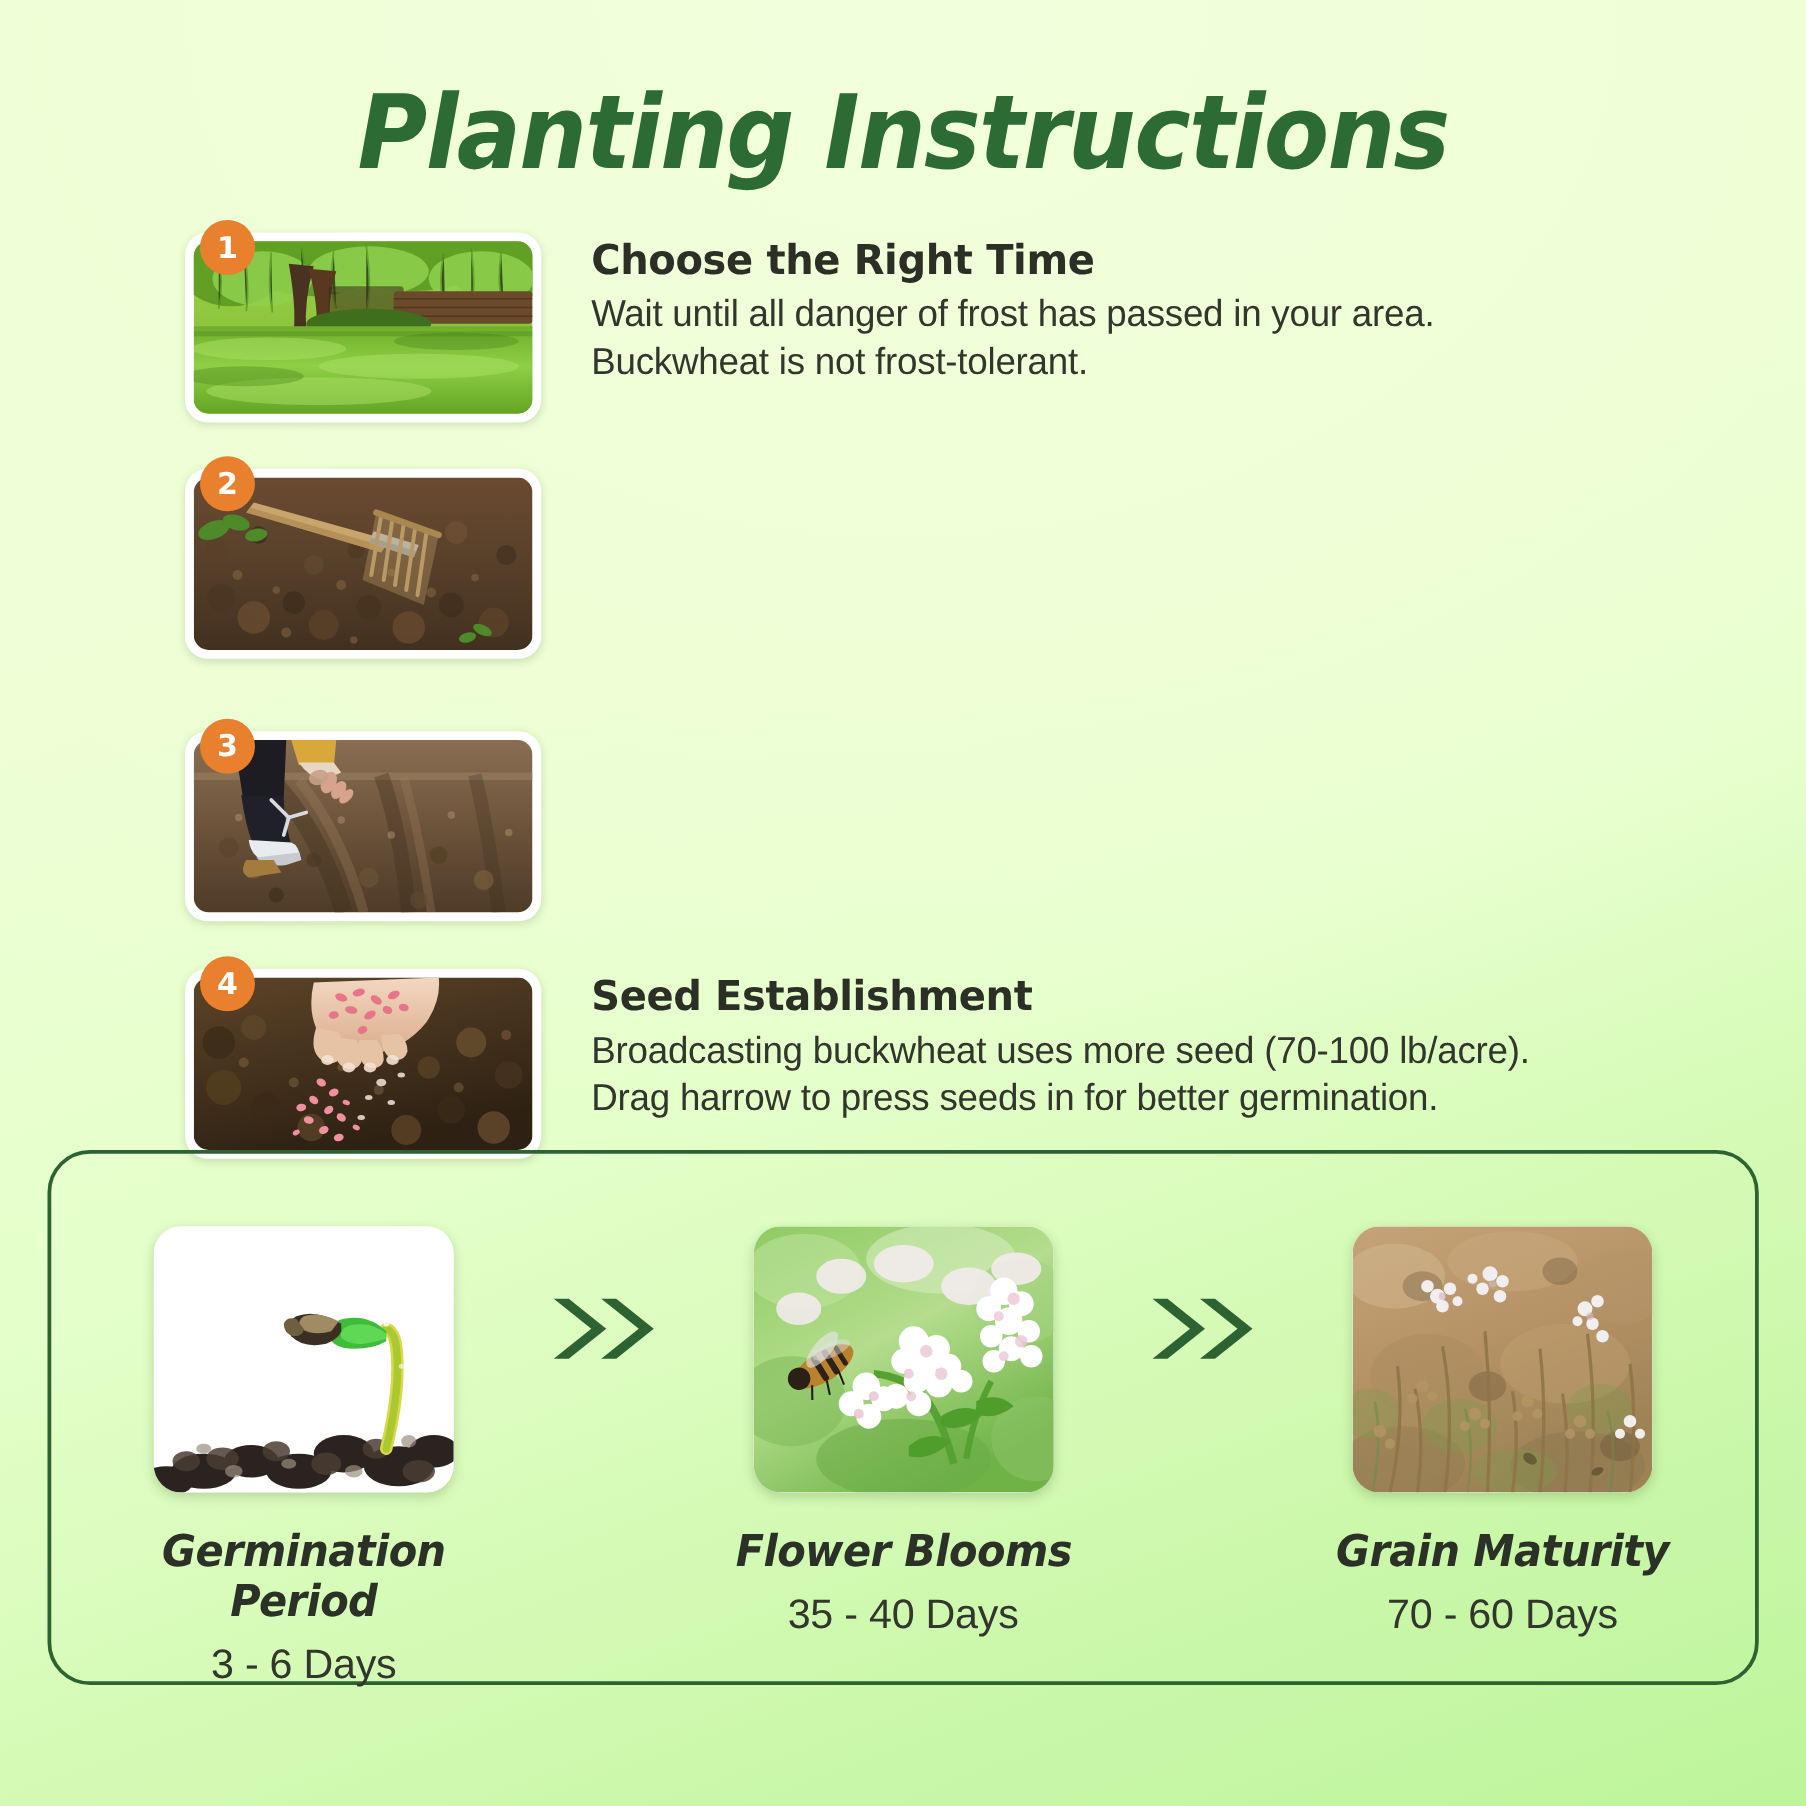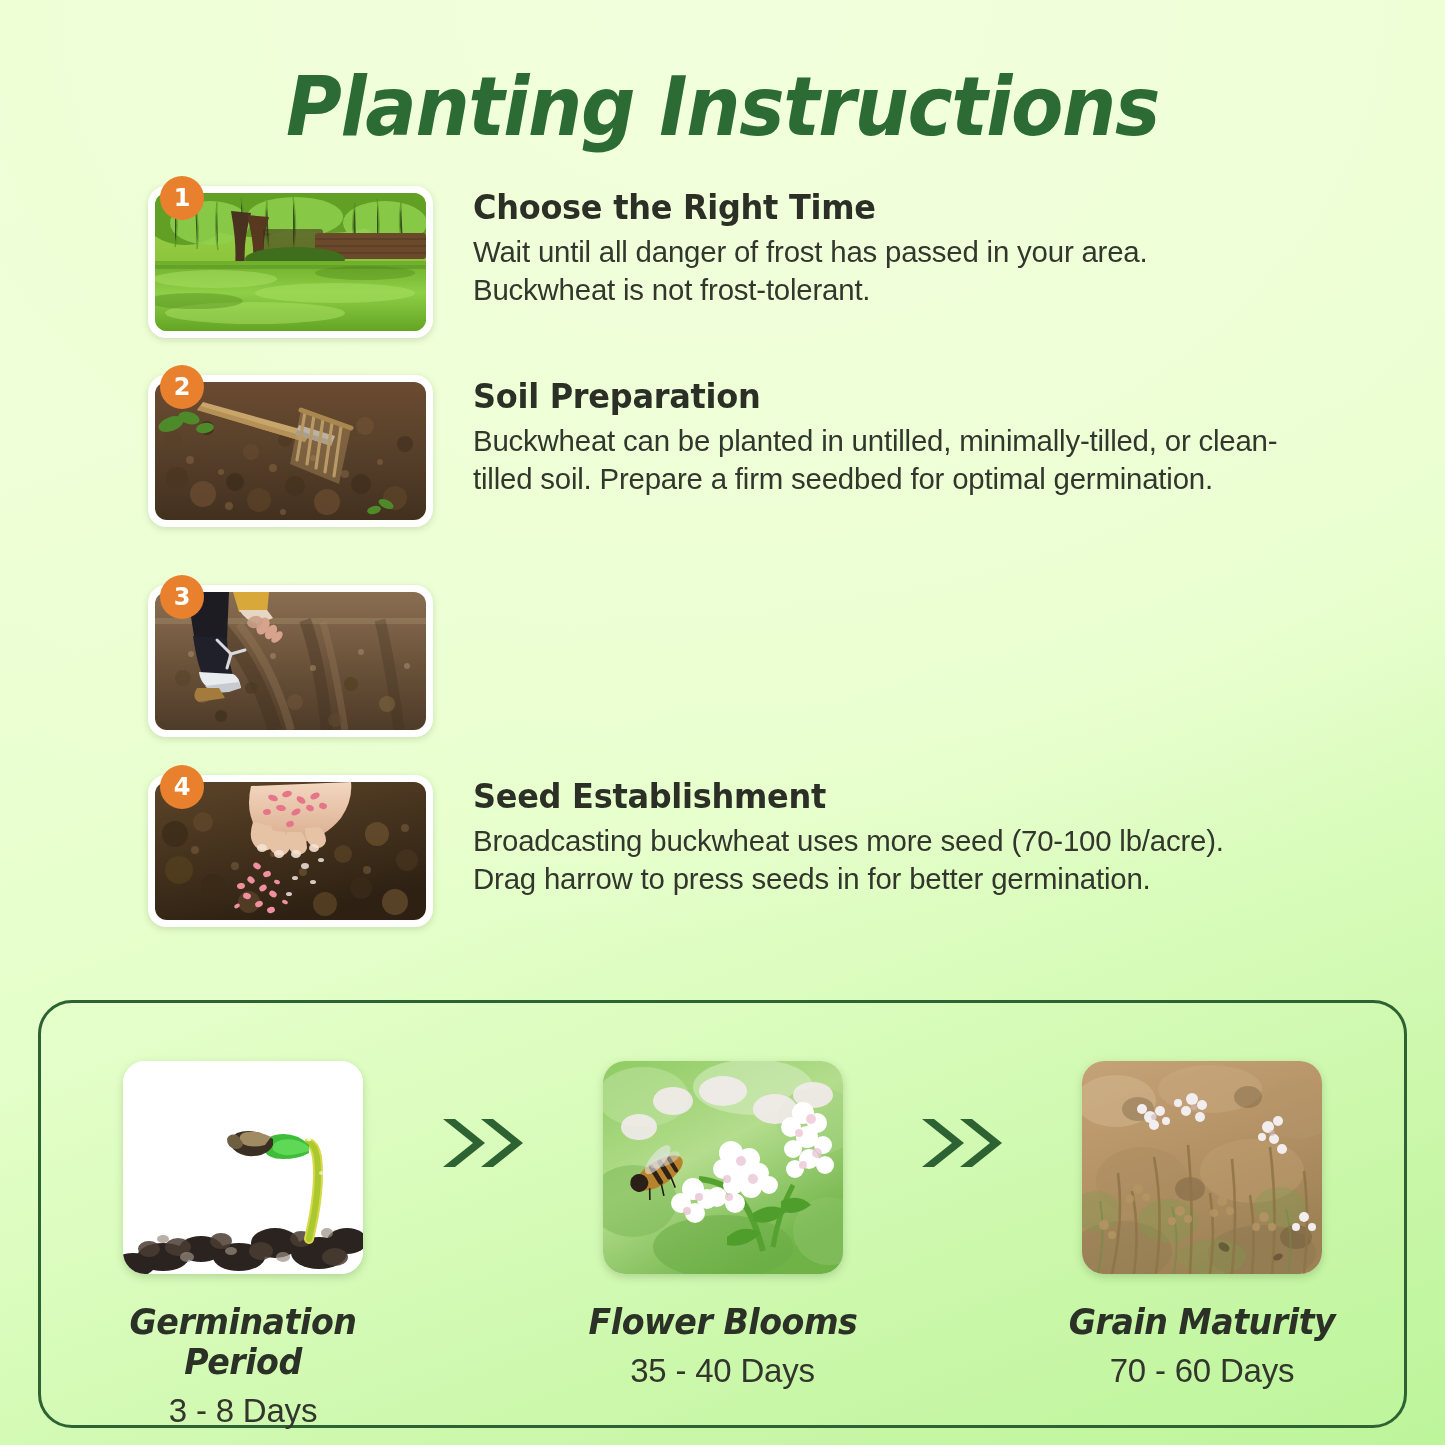--- a/index.html
+++ b/index.html
@@ -130,21 +130,21 @@
     transform: scaleX(0.98);
     transform-origin: left center;
   }
 
   .step-3 .step-body { margin-top: 10px; }
 
   
   .timeline {
     position: absolute;
     left: 38px;
-    top: 1000px;
+    top: 920px;
     width: 1369px;
     height: 428px;
     border: 3px solid #2d6233;
     border-radius: 34px;
   }
 
   .timeline-row {
     position: absolute;
     inset: 0;
     display: flex;
@@ -337,24 +337,20 @@
                 <path d="M150 30 L142 78"></path>
                 <path d="M159 33 L152 82"></path>
                 <path d="M168 37 L161 86"></path>
                 <path d="M177 41 L170 90"></path>
                 <path d="M186 45 L179 94"></path>
               </g>
               <path d="M146 28 L196 46" stroke="#a8884f" stroke-width="5" stroke-linecap="round" fill="none"></path>
             </g>
           </svg>
         </div>
-      </div>
-      <div class="step-text">
-        <div class="step-head">Soil Preparation</div>
-        <div class="step-body">Buckwheat can be planted in untilled, minimally-tilled, or clean-tilled soil. Prepare a firm seedbed for optimal germination.</div>
       </div>
     </div>
 
     <div class="step step-3">
       <div class="thumb-wrap">
         <div class="badge">3</div>
         <div class="thumb">
           <svg viewBox="0 0 271 138" preserveAspectRatio="none">
             <defs>
               <linearGradient id="soil3" x1="0" y1="0" x2="0" y2="1">
@@ -548,21 +544,21 @@
             <path d="M186 84 Q172 70 152 74 Q138 78 140 88 Q144 98 160 98 Q176 98 186 92 Z" fill="#3fbd3a"></path>
             <path d="M186 86 Q174 76 158 79 Q148 82 150 89 Q156 95 168 94 Q180 92 186 90 Z" fill="#5fd855"></path>
             <path d="M150 78 Q130 66 114 72 Q104 78 110 88 Q120 98 138 94 Q148 90 150 84 Z" fill="#3a2f22"></path>
             <path d="M148 76 Q132 68 120 72 Q114 76 118 82 Q128 88 142 84 Z" fill="#a08b63"></path>
             <path d="M114 74 Q106 72 104 78 Q104 86 112 88 Q120 88 120 82 Z" fill="#6f5f42"></path>
             <ellipse cx="186" cy="78" rx="2.4" ry="2.4" fill="#ffffff" opacity="0.75"></ellipse>
             <ellipse cx="198" cy="112" rx="2" ry="2" fill="#ffffff" opacity="0.6"></ellipse>
           </svg>
         </div>
         <div class="tl-label">Germination Period</div>
-        <div class="tl-value">3 - 8 Days</div>
+        <div class="tl-value">3 - 6 Days</div>
       </div>
 
       <div class="tl-arrow">
         <svg width="92" height="60" viewBox="0 0 92 60">
           <path d="M6 6 L36 30 L6 54 L18 54 L48 30 L18 6 Z" fill="#2d6233"></path>
           <path d="M44 6 L74 30 L44 54 L56 54 L86 30 L56 6 Z" fill="#2d6233"></path>
         </svg>
       </div>
 
       <div class="tl-item">

